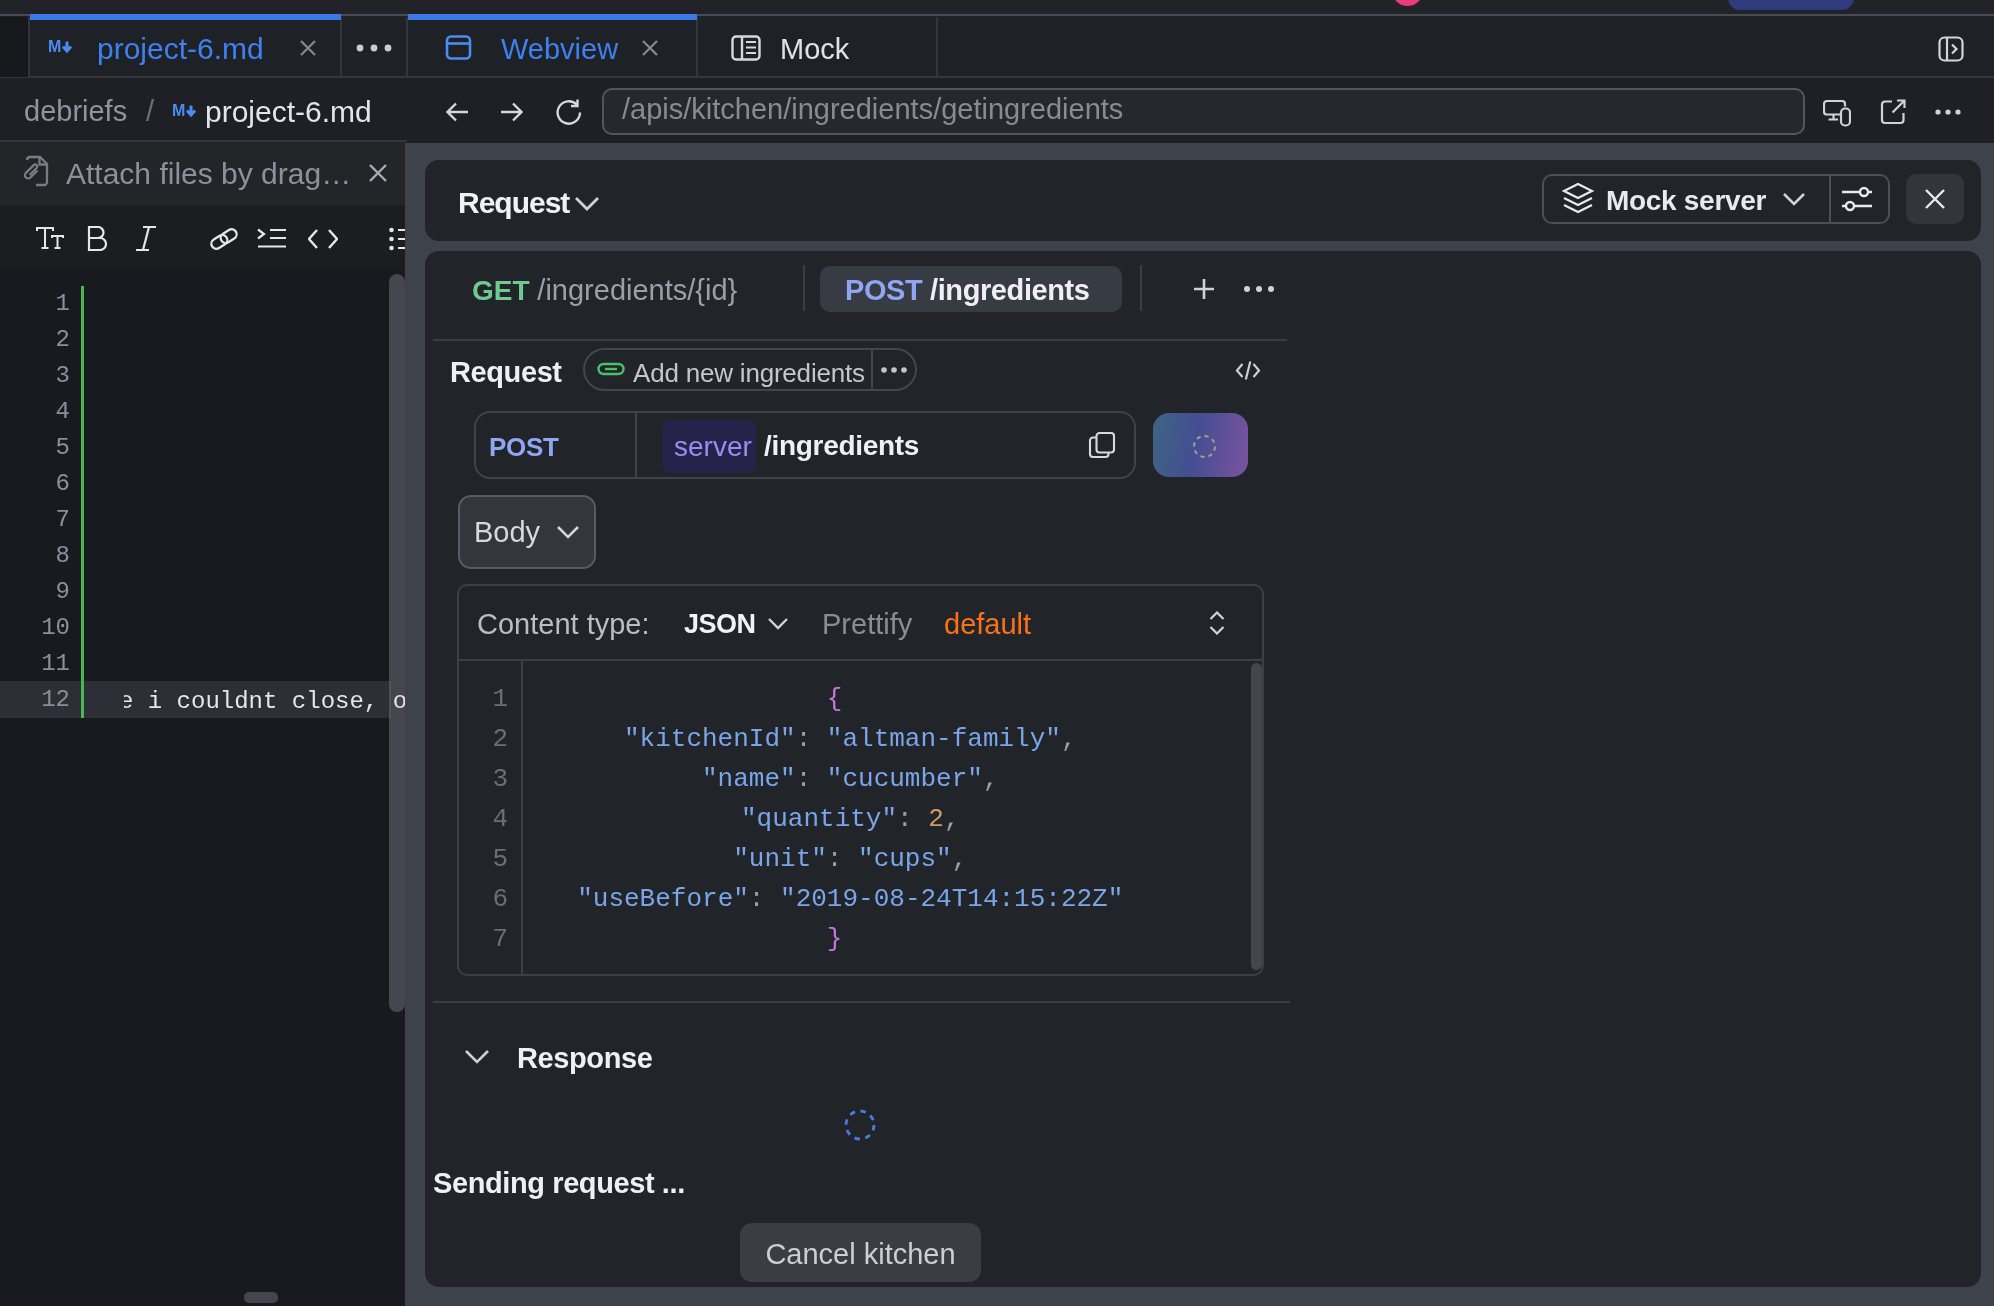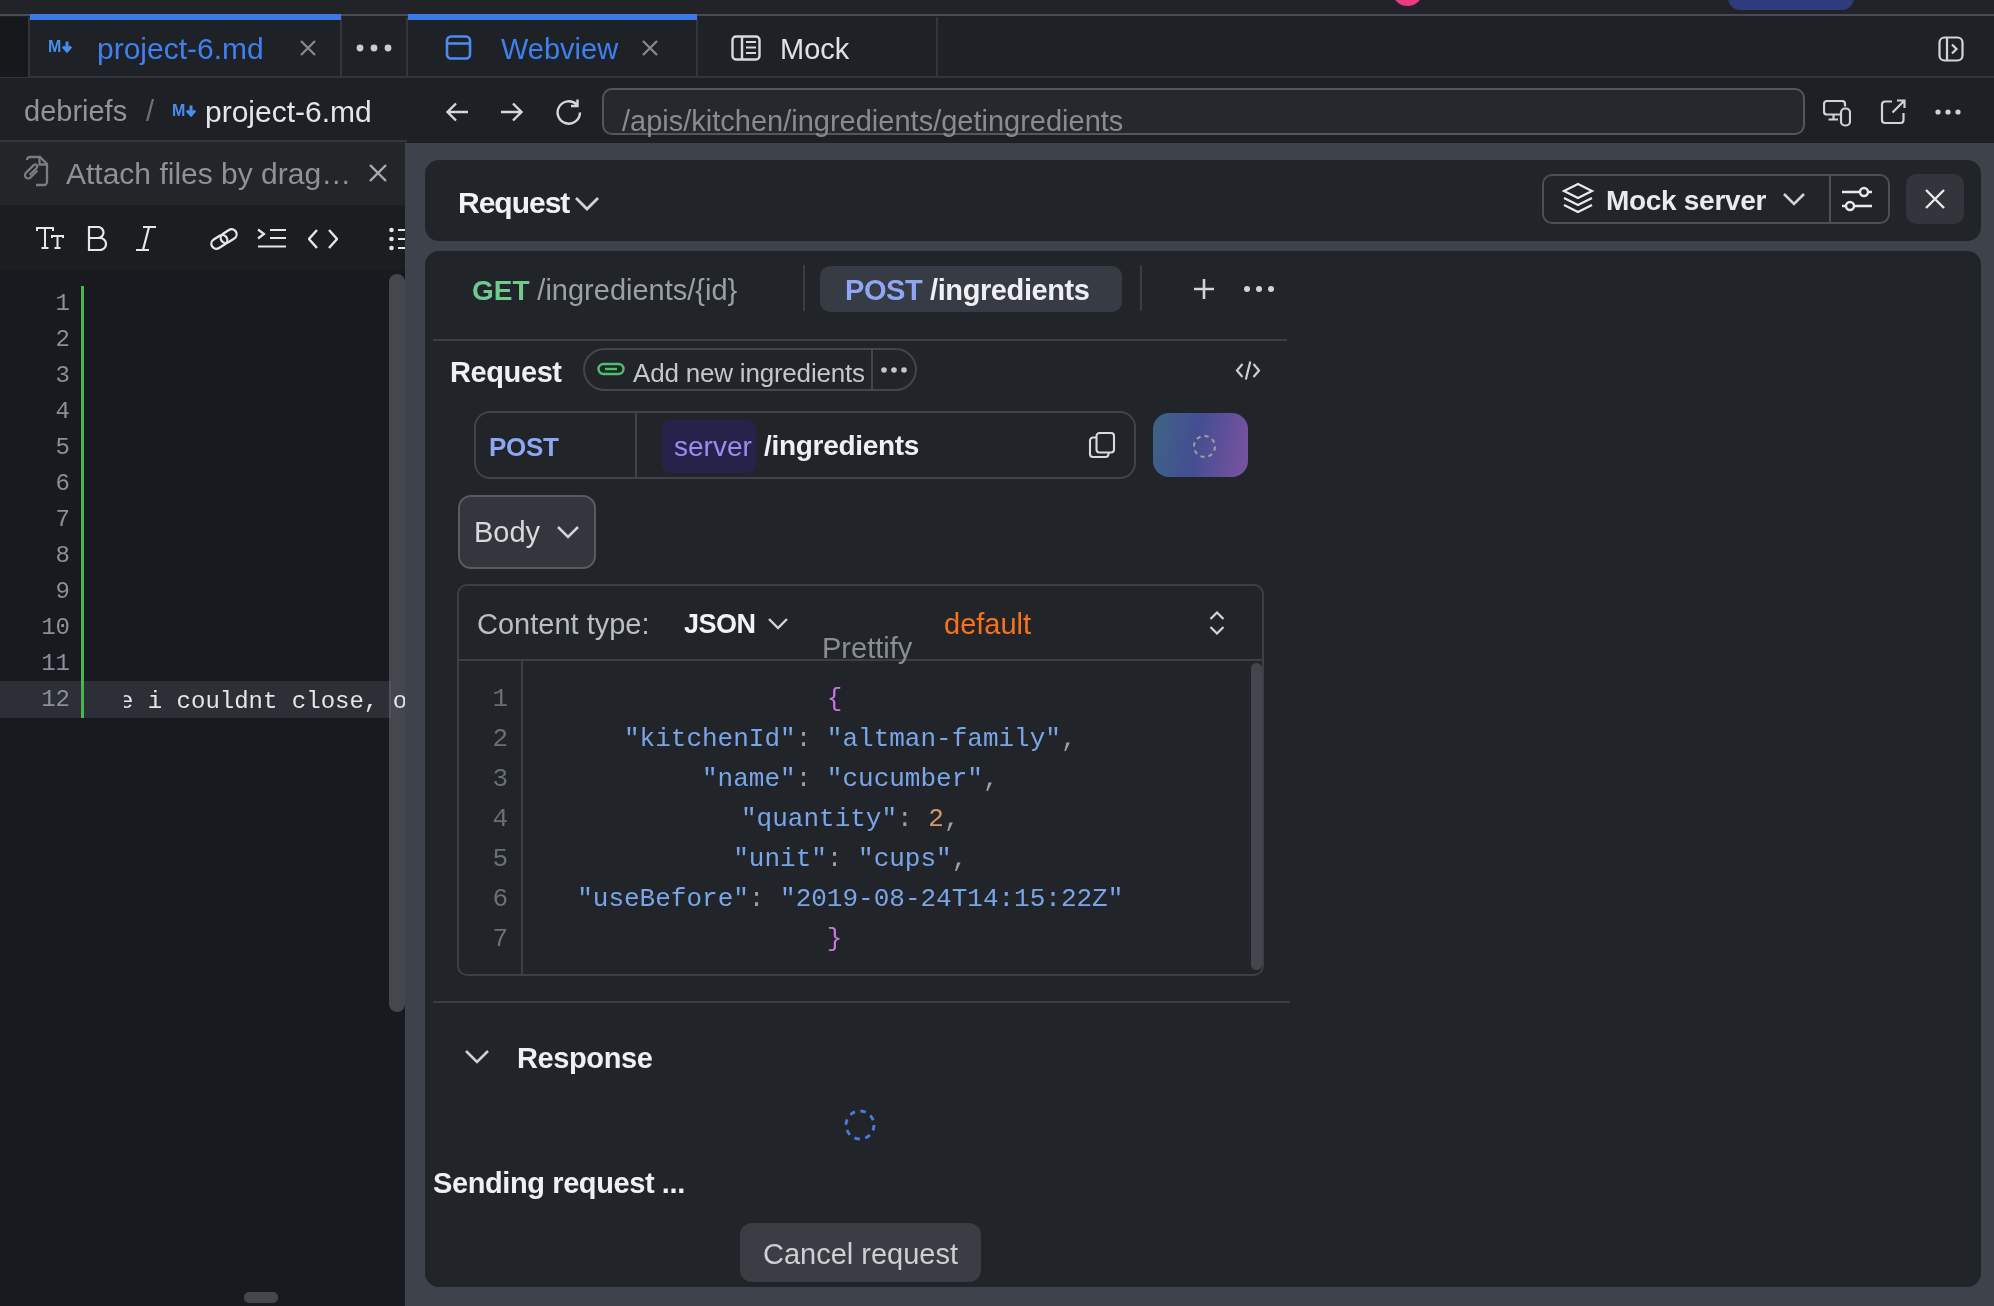--- a/index.html
+++ b/index.html
@@ -129,21 +129,21 @@
     <path d="M23 12 H2.5 M11 3.5 L2.5 12 L11 20.5" fill="none" stroke="#d5d8dc" stroke-width="2.4"></path>
   </svg>
   <svg class="abs" style="left:500px;top:100px;" width="24" height="24" viewBox="0 0 24 24">
     <path d="M1 12 H21.5 M13 3.5 L21.5 12 L13 20.5" fill="none" stroke="#d5d8dc" stroke-width="2.4"></path>
   </svg>
   <svg class="abs" style="left:556px;top:98px;" width="26" height="28" viewBox="0 0 26 28">
     <path d="M24 14.5 a11.2 11.2 0 1 1 -3.2 -7.9" fill="none" stroke="#d5d8dc" stroke-width="2.4"></path>
     <path d="M21.5 1.5 v6.5 h-6.5" fill="none" stroke="#d5d8dc" stroke-width="2.4"></path>
   </svg>
   <div class="abs" style="left:602px;top:88px;width:1203px;height:47px;background:#26282e;border:2px solid #53565c;border-radius:10px;"></div>
-  <div class="abs" style="left:622px;top:105px;font-size:29px;color:#878c93;">/apis/kitchen/ingredients/getingredients</div>
+  <div class="abs" style="left:622px;top:93px;font-size:29px;color:#878c93;">/apis/kitchen/ingredients/getingredients</div>
   <svg class="abs" style="left:1823px;top:100px;" width="28" height="27" viewBox="0 0 28 27">
     <path d="M17 14.5 H4 a3 3 0 0 1 -3-3 V4 a3 3 0 0 1 3-3 H19 a3 3 0 0 1 3 3 V6.5" fill="none" stroke="#cfd3d8" stroke-width="2.2"></path>
     <path d="M10.5 14.5 V19 M5.5 19.5 H15" stroke="#cfd3d8" stroke-width="2.2"></path>
     <rect x="18" y="8.5" width="9" height="17" rx="4" fill="#1e2025" stroke="#cfd3d8" stroke-width="2.2"></rect>
   </svg>
   <svg class="abs" style="left:1880px;top:99px;" width="26" height="26" viewBox="0 0 26 26">
     <path d="M12 2.5 H5 a3 3 0 0 0 -3 3 V21 a3 3 0 0 0 3 3 H20.5 a3 3 0 0 0 3-3 V14" fill="none" stroke="#cfd3d8" stroke-width="2.2"></path>
     <path d="M17 1.5 H24.5 V9 M24 2 L12.5 13.5" fill="none" stroke="#cfd3d8" stroke-width="2.2"></path>
   </svg>
   <svg class="abs" style="left:1934px;top:108px;" width="28" height="8" viewBox="0 0 28 8">
@@ -241,21 +241,21 @@
     <path d="M2 2 L12 12 L22 2" fill="none" stroke="#d0d4d9" stroke-width="2.6"></path>
   </svg>
 
   <div class="abs" style="left:457px;top:584px;width:807px;height:392px;border:2px solid #3c4046;border-radius:10px;"></div>
   <div class="abs" style="left:457px;top:659px;width:807px;height:2px;background:#3c4046;"></div>
   <div class="abs" style="left:477px;top:608px;font-size:29px;color:#b9bec5;">Content type:</div>
   <div class="abs" style="left:684px;top:609px;font-size:27px;font-weight:bold;letter-spacing:-0.5px;color:#f0f2f5;">JSON</div>
   <svg class="abs" style="left:767px;top:617px;" width="22" height="14" viewBox="0 0 22 14">
     <path d="M2 2 L11 11 L20 2" fill="none" stroke="#d0d4d9" stroke-width="2.4"></path>
   </svg>
-  <div class="abs" style="left:822px;top:608px;font-size:29px;color:#898e95;margin-top:24px;">Prettify</div>
+  <div class="abs" style="left:822px;top:608px;font-size:29px;color:#898e95;">Prettify</div>
   <div class="abs" style="left:944px;top:608px;font-size:29px;color:#f97316;">default</div>
   <svg class="abs" style="left:1208px;top:611px;" width="18" height="24" viewBox="0 0 18 24">
     <path d="M2.5 8 L9 1.5 L15.5 8" fill="none" stroke="#d0d4d9" stroke-width="2.2"></path>
     <path d="M2.5 16 L9 22.5 L15.5 16" fill="none" stroke="#d0d4d9" stroke-width="2.2"></path>
   </svg>
 
   <div class="abs" style="left:521px;top:661px;width:2px;height:313px;background:#3c4046;"></div>
   <div class="abs mono" style="left:440px;top:679px;width:68px;text-align:right;font-size:26px;line-height:40px;color:#6a6f77;">
 1<br>2<br>3<br>4<br>5<br>6<br>7</div>
   <div class="abs mono" style="left:546px;top:679px;font-size:26px;line-height:40px;color:#7aa5e8;white-space:pre;"><span style="color:#c678dd;">{</span>
@@ -271,15 +271,15 @@
   <div class="abs" style="left:433px;top:1001px;width:857px;height:2px;background:#3a3e44;"></div>
   <svg class="abs" style="left:464px;top:1049px;" width="26" height="16" viewBox="0 0 26 16">
     <path d="M2 2 L13 13 L24 2" fill="none" stroke="#cdd1d6" stroke-width="2.6"></path>
   </svg>
   <div class="abs" style="left:517px;top:1042px;font-size:29px;font-weight:bold;letter-spacing:-0.4px;color:#eef0f3;">Response</div>
   <svg class="abs" style="left:843px;top:1108px;" width="34" height="34" viewBox="0 0 34 34">
     <circle cx="17" cy="17" r="14" fill="none" stroke="#4a7ce0" stroke-width="2.8" stroke-dasharray="5.5 5.5"></circle>
   </svg>
   <div class="abs" style="left:433px;top:1167px;width:854px;text-align:left;font-size:29px;font-weight:bold;letter-spacing:-0.4px;color:#eef0f3;">Sending request ...</div>
   <div class="abs" style="left:740px;top:1223px;width:241px;height:59px;background:#3a3d44;border-radius:12px;"></div>
-  <div class="abs" style="left:740px;top:1238px;width:241px;text-align:center;font-size:29px;color:#ccd0d5;">Cancel request</div>
+  <div class="abs" style="left:740px;top:1238px;width:241px;text-align:center;font-size:29px;color:#ccd0d5;">Cancel kitchen</div>
 
 </div>
 
 </body></html>

